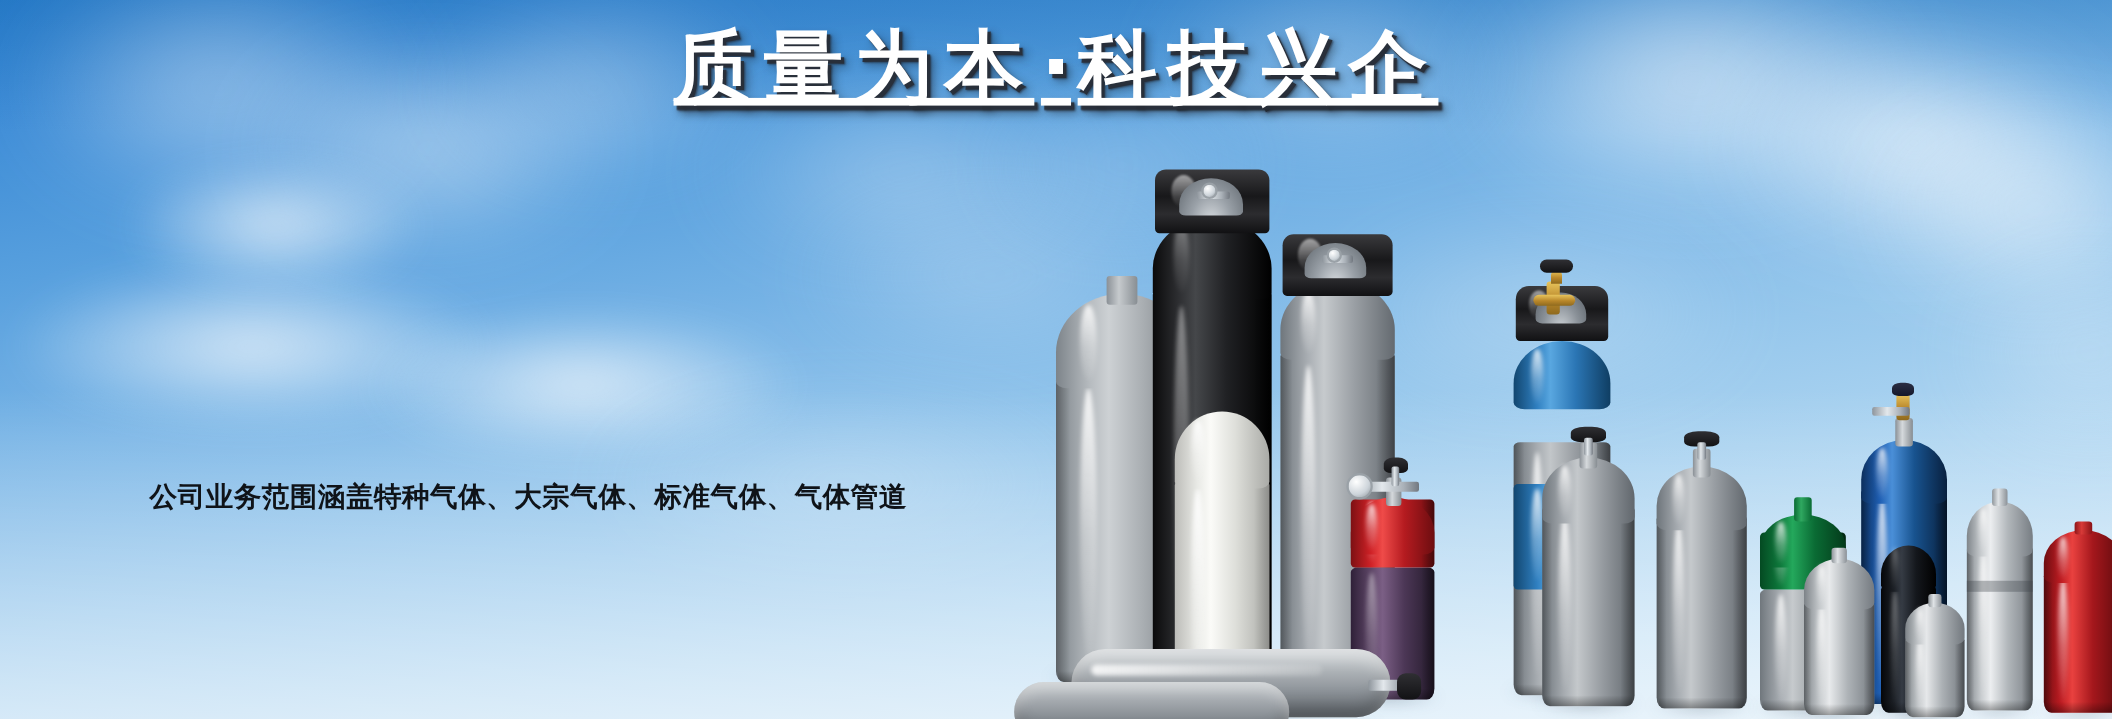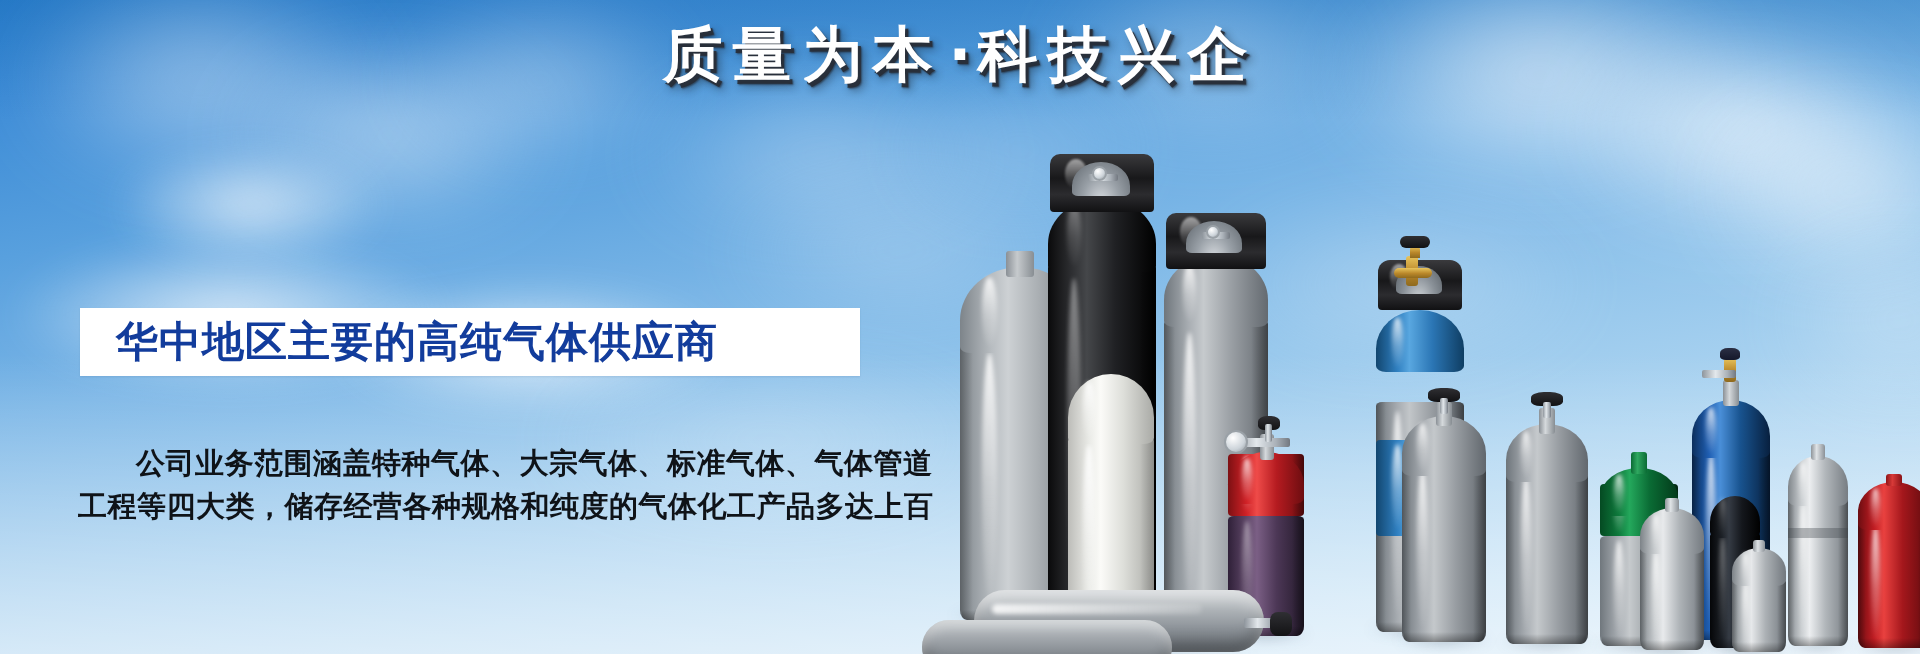--- a/index.html
+++ b/index.html
@@ -67,29 +67,30 @@
   }
 
   
   .headline {
     position: absolute;
     left: 0; right: 0;
     top: 24px;
     text-align: center;
     font-family: "DejaVu Sans", "Liberation Sans", sans-serif;
     font-weight: 700;
-    font-size: 60px;
+    font-size: 72px;
     line-height: 1.0;
     letter-spacing: 10px;
     color: #ffffff;
     white-space: nowrap;
     text-shadow:
        3px  4px 0 rgba(40,46,55,.92),
        4px  5px 2px rgba(30,36,45,.65),
        6px  7px 9px rgba(20,26,35,.45);
+    text-decoration: underline;
   }
   .headline .dot-sep { letter-spacing: 0; padding: 0 6px; }
 
   .subheadline {
     position: absolute;
     left: 0; right: 0;
     top: 140px;
     text-align: center;
     font-family: "Liberation Serif", "DejaVu Serif", serif;
     font-weight: 700;
@@ -121,25 +122,24 @@
     white-space: nowrap;
   }
 
   .paragraph {
     position: absolute;
     left: 78px;
     top: 430px;
     width: 810px;
     font-family: "DejaVu Serif", "Liberation Serif", serif;
     font-weight: 700;
-    font-size: 29px;
+    font-size: 25px;
     line-height: 43px;
     color: #0f1318;
     letter-spacing: .5px;
-    margin-top: 12px;
   }
   .paragraph .ln { display:block; white-space: nowrap; }
   .paragraph .ln.first { text-indent: 58px; }
 
   
   #cylinders {
     position: absolute;
     left: 940px;
     top: 0;
     width: 980px;
@@ -524,22 +524,18 @@
                   box-shadow: inset 0 6px 12px rgba(255,255,255,.40), inset 0 -8px 14px rgba(0,0,0,.26);"></div>
     </div>
 
   </div>
 
   <div class="headline">
     <span>质量为本</span><span class="dot-sep">·</span><span>科技兴企</span>
   </div>
 
 
-  <div class="whitebox">
-    <span class="whitebox-text">华中地区主要的高纯气体供应商</span>
-  </div>
 
   <div class="paragraph">
     <span class="ln first">公司业务范围涵盖特种气体、大宗气体、标准气体、气体管道</span>
-    <span class="ln">工程等四大类，储存经营各种规格和纯度的气体化工产品多达上百</span>
   </div>
 
 </div>
 
 </body></html>

